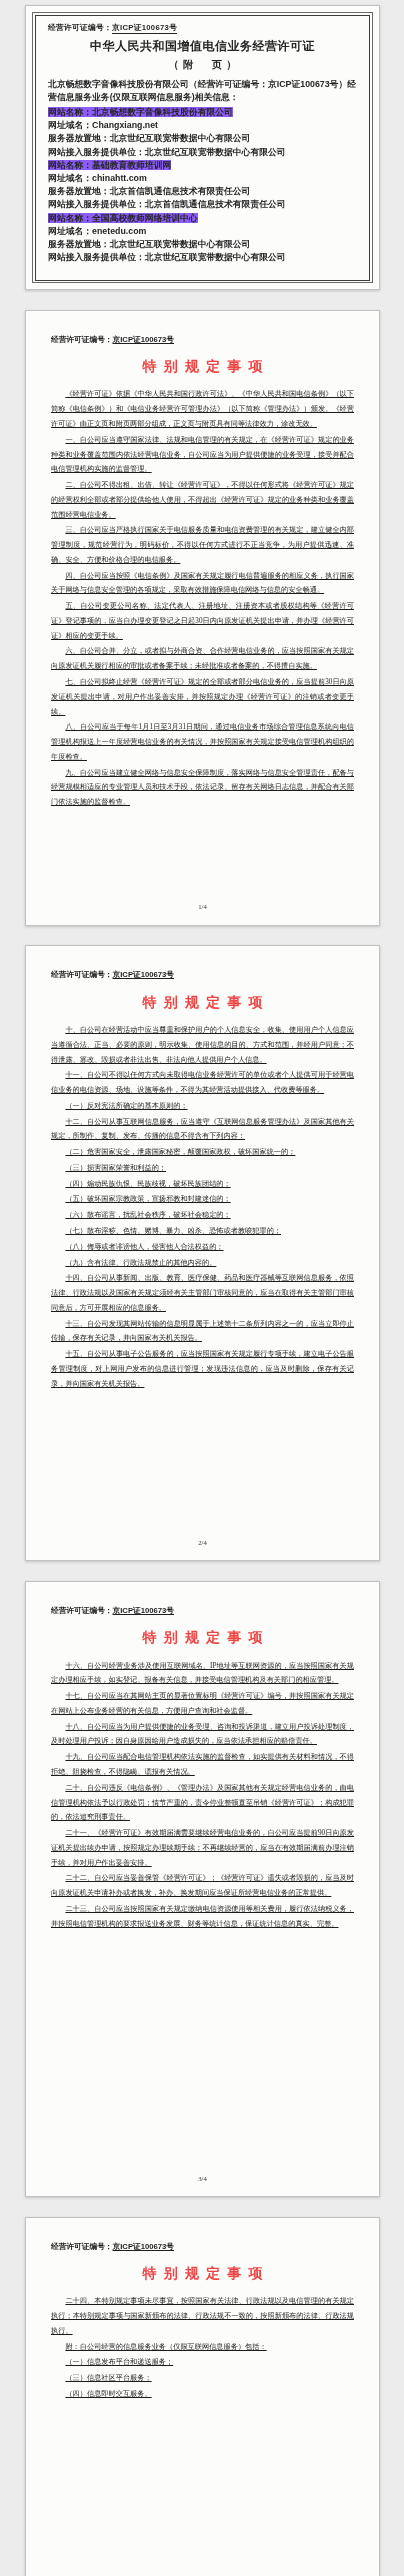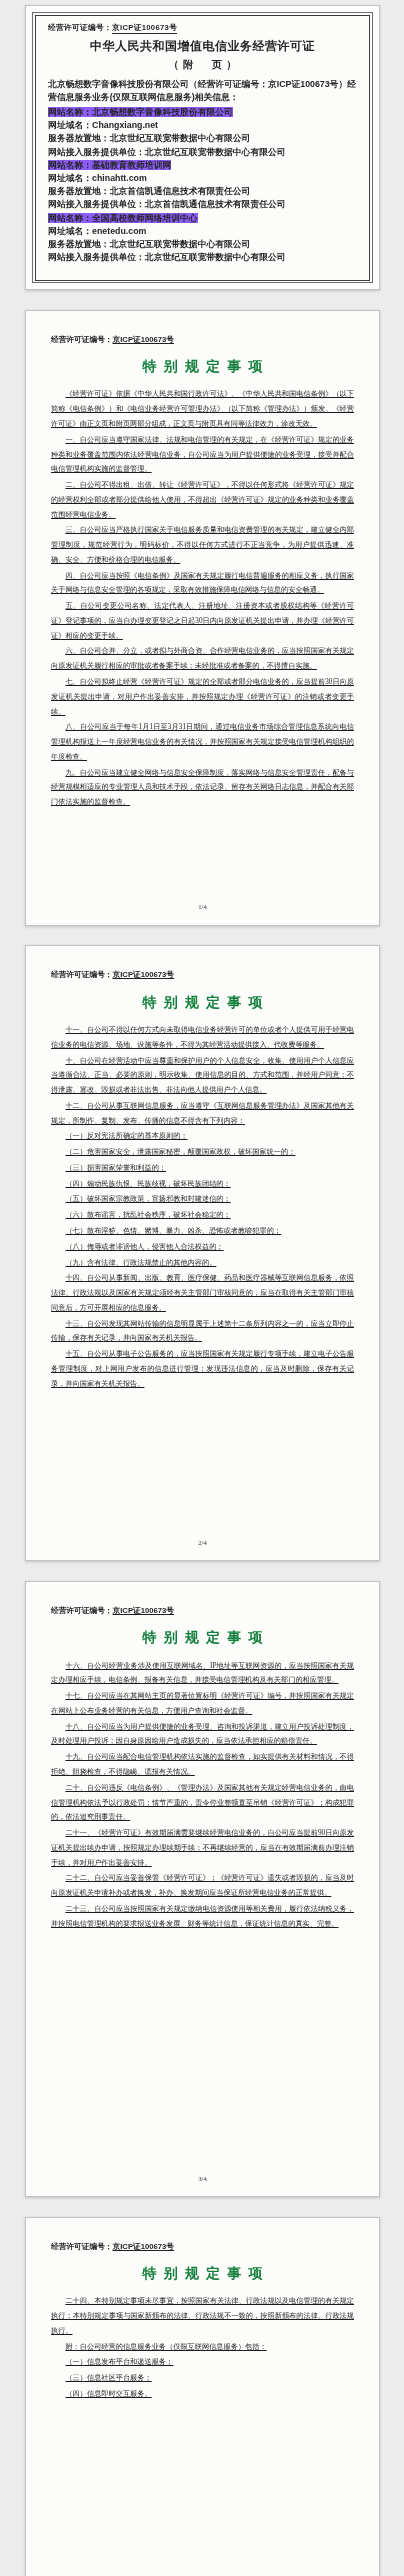--- a/index.html
+++ b/index.html
@@ -18,21 +18,21 @@
   .cert-subtitle{text-align:center;font-size:10.3px;margin:3.1px 0 0;letter-spacing:4.1px;text-indent:4.1px;}
   .cert-intro{font-size:8.8px;line-height:1.5;margin:5.2px 0 2.1px;}
   .crow{font-size:8.8px;line-height:1.5;}
   .crow .hl{background:#8b5cf6;}
 
   
   .sheet.prov{height:616px;position:relative;padding:24px 25px 36px;}
   .prov-header{font-size:7.7px;font-weight:bold;color:#1f1f1f;
                font-family:"Liberation Sans","DejaVu Sans",sans-serif;}
   .prov-header .num{text-decoration:underline;}
-  .prov-title{text-align:center;font-size:14px;font-weight:bold;color:#15803d;
+  .prov-title{text-align:center;font-size:14px;font-weight:bold;color:#ef4444;
               font-family:"Liberation Sans","DejaVu Sans",sans-serif;
               letter-spacing:7.2px;text-indent:7.2px;margin:13.4px 0 11.3px;}
   .prov-body{font-size:7.2px;line-height:2.05;text-align:justify;color:#1c1c1c;
              overflow:hidden;max-height:489px;}
   .prov-body p{text-indent:2em;margin:0 0 1px;text-decoration:underline;}
   .page-no{position:absolute;left:0;right:0;bottom:14.4px;text-align:center;font-size:6.7px;color:#333;}
 </style>
 </head>
 <body>
 
@@ -113,24 +113,24 @@
       </div>
     <div class="page-no">1/4</div>
   </section>
 
   <section class="sheet prov">
     <div class="prov-header">
       <span>经营许可证编号：</span><span class="num">京ICP证100673号</span>
     </div>
     <h2 class="prov-title">特别规定事项</h2>
     <div class="prov-body">
+        <p>十、自公司在经营活动中应当尊重和保护用户的个人信息安全，收集、使用用户个人信息应当遵循合法、正当、必要的原则，明示收集、使用信息的目的、方式和范围，并经用户同意；不得泄露、篡改、毁损或者非法出售、非法向他人提供用户个人信息。</p>
         <p>十一、自公司不得以任何方式向未取得电信业务经营许可的单位或者个人提供可用于经营电信业务的电信资源、场地、设施等条件，不得为其经营活动提供接入、代收费等服务。</p>
-        <p>十、自公司在经营活动中应当尊重和保护用户的个人信息安全，收集、使用用户个人信息应当遵循合法、正当、必要的原则，明示收集、使用信息的目的、方式和范围，并经用户同意；不得泄露、篡改、毁损或者非法出售、非法向他人提供用户个人信息。</p>
+        <p>（一）反对宪法所确定的基本原则的；</p>
         <p>十二、自公司从事互联网信息服务，应当遵守《互联网信息服务管理办法》及国家其他有关规定，所制作、复制、发布、传播的信息不得含有下列内容：</p>
-        <p>（一）反对宪法所确定的基本原则的；</p>
         <p>（二）危害国家安全，泄露国家秘密，颠覆国家政权，破坏国家统一的；</p>
         <p>（三）损害国家荣誉和利益的；</p>
         <p>（四）煽动民族仇恨、民族歧视，破坏民族团结的；</p>
         <p>（五）破坏国家宗教政策，宣扬邪教和封建迷信的；</p>
         <p>（六）散布谣言，扰乱社会秩序，破坏社会稳定的；</p>
         <p>（七）散布淫秽、色情、赌博、暴力、凶杀、恐怖或者教唆犯罪的；</p>
         <p>（八）侮辱或者诽谤他人，侵害他人合法权益的；</p>
         <p>（九）含有法律、行政法规禁止的其他内容的。</p>
         <p>十四、自公司从事新闻、出版、教育、医疗保健、药品和医疗器械等互联网信息服务，依照法律、行政法规以及国家有关规定须经有关主管部门审核同意的，应当在取得有关主管部门审核同意后，方可开展相应的信息服务。</p>
         <p>十三、自公司发现其网站传输的信息明显属于上述第十二条所列内容之一的，应当立即停止传输，保存有关记录，并向国家有关机关报告。</p>
@@ -138,21 +138,21 @@
       </div>
     <div class="page-no">2/4</div>
   </section>
 
   <section class="sheet prov">
     <div class="prov-header">
       <span>经营许可证编号：</span><span class="num">京ICP证100673号</span>
     </div>
     <h2 class="prov-title">特别规定事项</h2>
     <div class="prov-body">
-        <p>十六、自公司经营业务涉及使用互联网域名、IP地址等互联网资源的，应当按照国家有关规定办理相应手续，电信条例、报备有关信息，并接受电信管理机构及有关部门的相应管理。</p>
+        <p>十六、自公司经营业务涉及使用互联网域名、IP地址等互联网资源的，应当按照国家有关规定办理相应手续，如实登记、报备有关信息，并接受电信管理机构及有关部门的相应管理。</p>
         <p>十七、自公司应当在其网站主页的显著位置标明《经营许可证》编号，并按照国家有关规定在网站上公布业务经营的有关信息，方便用户查询和社会监督。</p>
         <p>十八、自公司应当为用户提供便捷的业务受理、咨询和投诉渠道，建立用户投诉处理制度，及时处理用户投诉；因自身原因给用户造成损失的，应当依法承担相应的赔偿责任。</p>
         <p>十九、自公司应当配合电信管理机构依法实施的监督检查，如实提供有关材料和情况，不得拒绝、阻挠检查，不得隐瞒、谎报有关情况。</p>
         <p>二十、自公司违反《电信条例》、《管理办法》及国家其他有关规定经营电信业务的，由电信管理机构依法予以行政处罚；情节严重的，责令停业整顿直至吊销《经营许可证》；构成犯罪的，依法追究刑事责任。</p>
         <p>二十一、《经营许可证》有效期届满需要继续经营电信业务的，自公司应当提前90日向原发证机关提出续办申请，按照规定办理续期手续；不再继续经营的，应当在有效期届满前办理注销手续，并对用户作出妥善安排。</p>
         <p>二十二、自公司应当妥善保管《经营许可证》；《经营许可证》遗失或者毁损的，应当及时向原发证机关申请补办或者换发，补办、换发期间应当保证所经营电信业务的正常提供。</p>
         <p>二十三、自公司应当按照国家有关规定缴纳电信资源使用等相关费用，履行依法纳税义务，并按照电信管理机构的要求报送业务发展、财务等统计信息，保证统计信息的真实、完整。</p>
       </div>
     <div class="page-no">3/4</div>
   </section>

